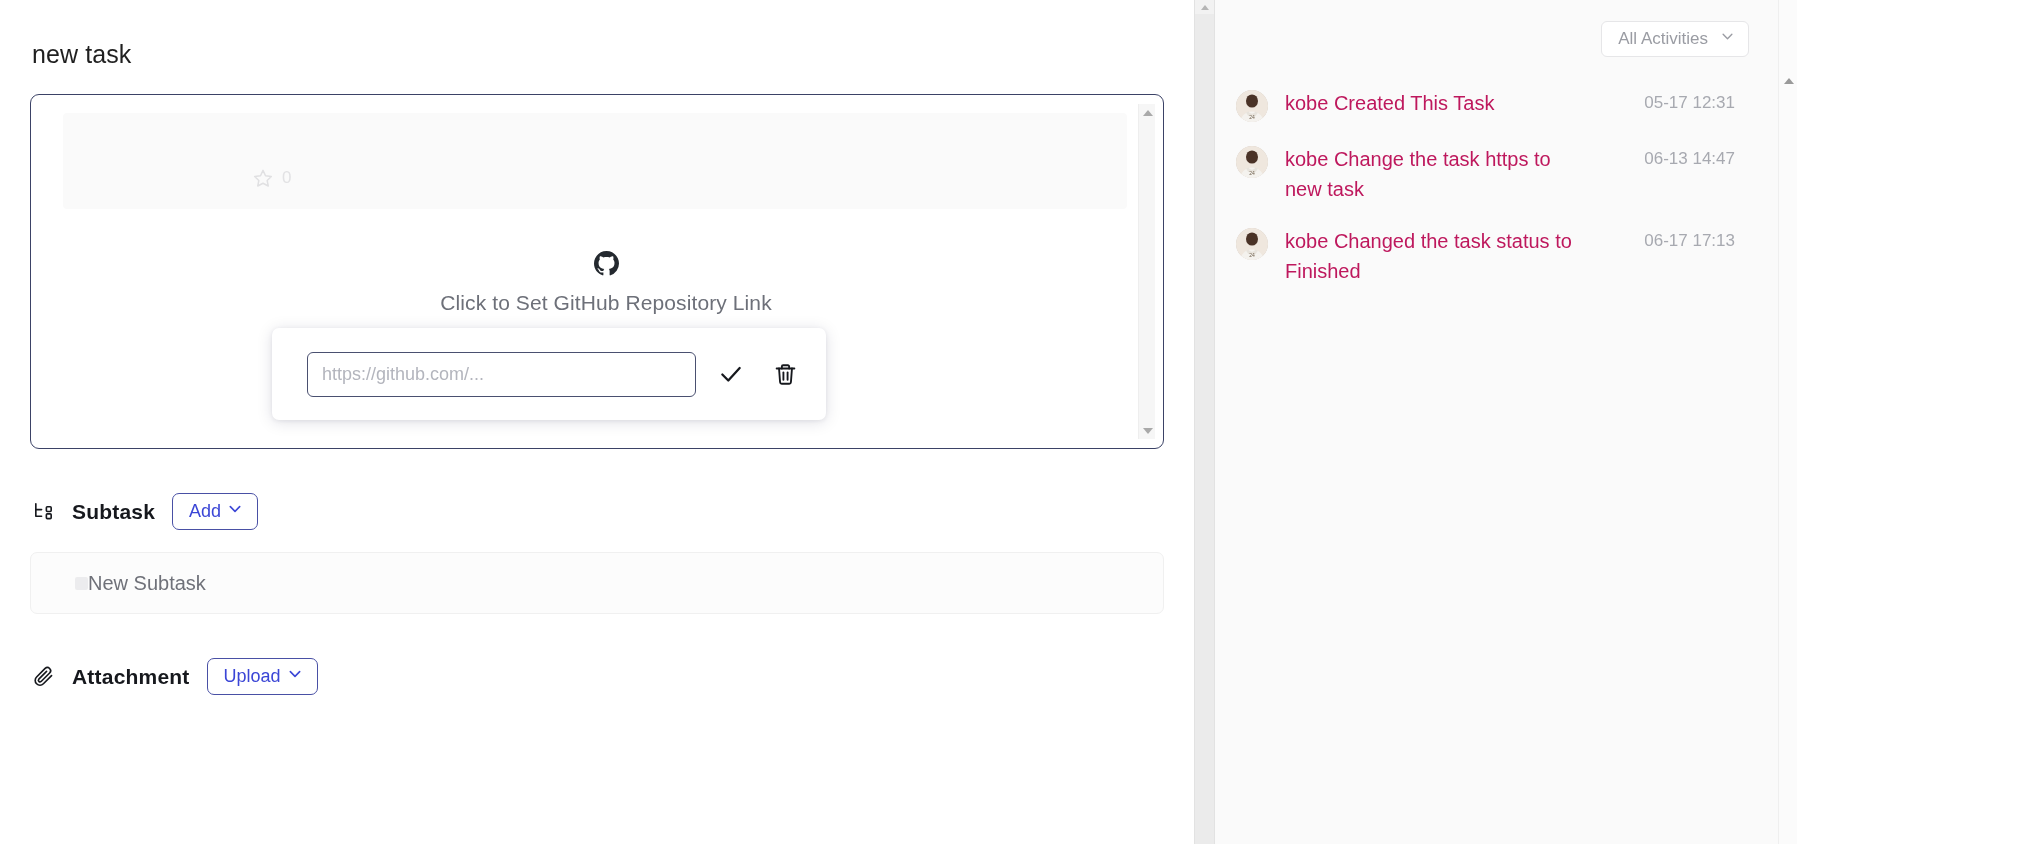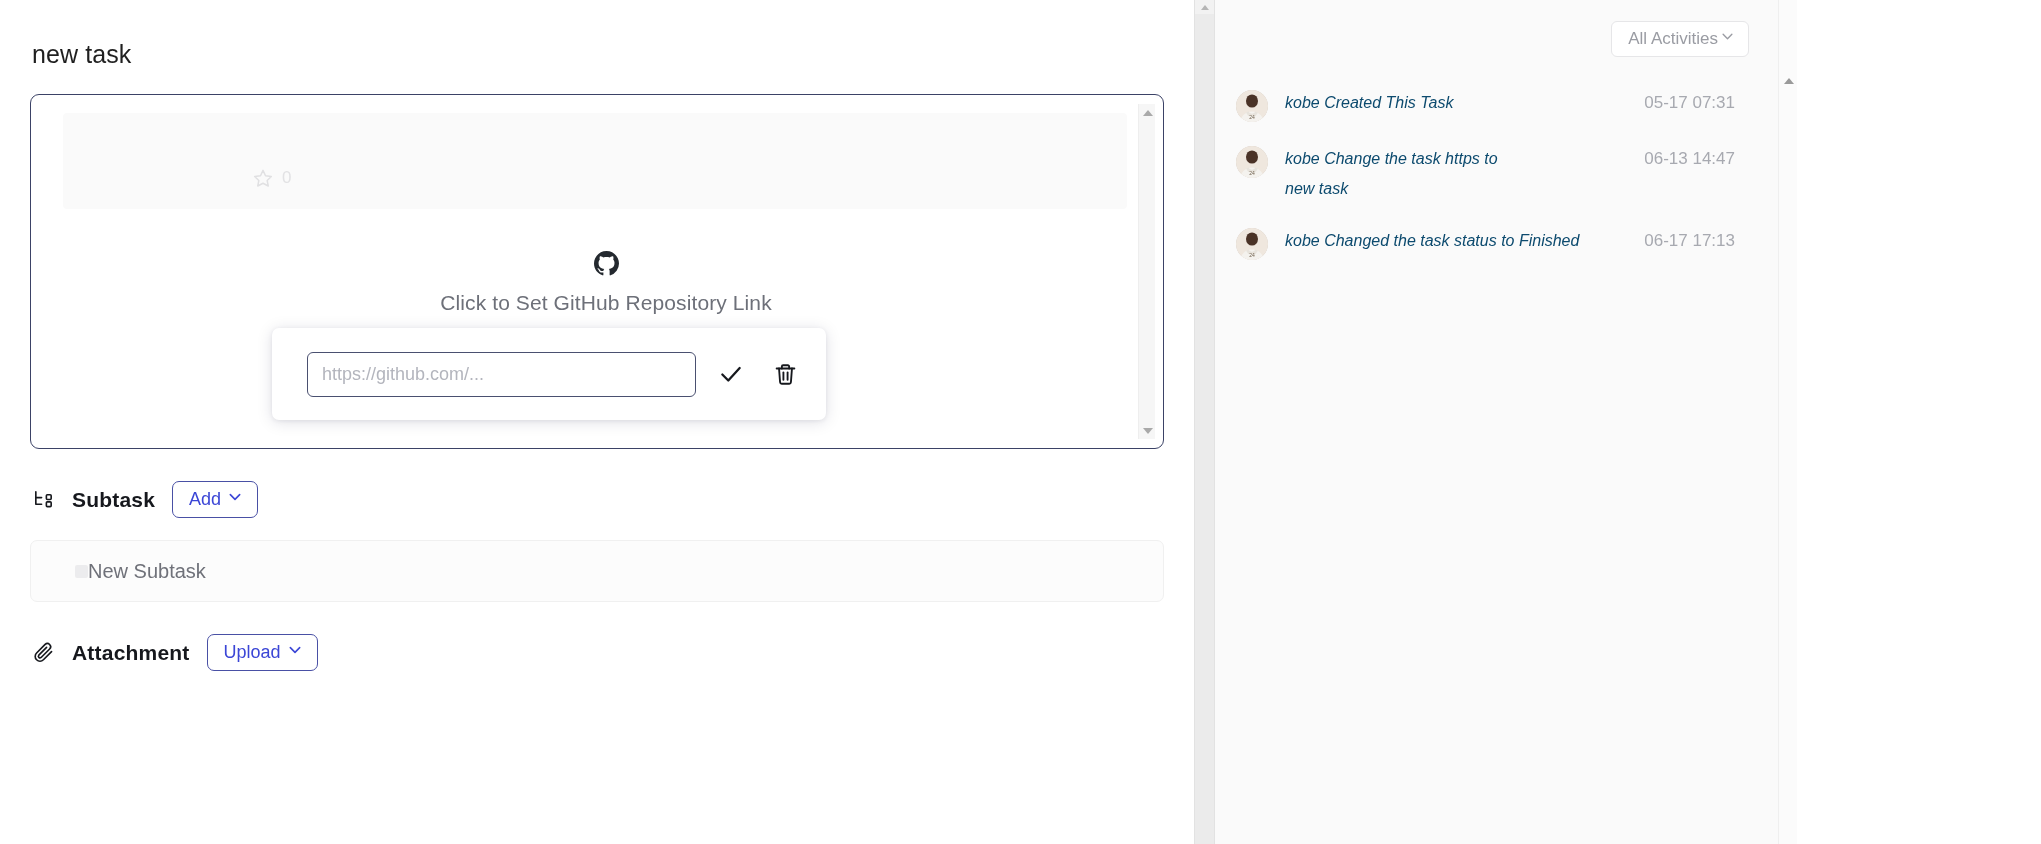--- a/index.html
+++ b/index.html
@@ -125,21 +125,21 @@
   }
   .tri-down {
     width: 0; height: 0;
     border-left: 5px solid transparent;
     border-right: 5px solid transparent;
     border-top: 6px solid #a9a9a9;
   }
 
   
   .section {
-    margin-top: 32px;
+    margin-top: 44px;
     display: flex; align-items: center; gap: 17px;
     padding-left: 2px;
   }
   .section-icon svg { display: block; width: 23px; height: 23px; }
   .section-title {
     font-size: 21px; font-weight: bold; color: #16181d;
     letter-spacing: .2px;
   }
   .pill-btn {
     display: inline-flex; align-items: center; gap: 6px;
@@ -196,21 +196,21 @@
     flex: 1; height: 844px;
     background: #fafafa;
     position: relative;
     padding: 0 26px 0 0;
   }
   .activities-filter-row {
     display: flex; justify-content: flex-end;
     padding-top: 21px; padding-right: 22px;
   }
   .filter-select {
-    display: inline-flex; align-items: center; gap: 2px;
+    display: inline-flex; align-items: center; gap: 12px;
     background: #ffffff;
     border: 1px solid #e6e6e8;
     border-radius: 6px;
     padding: 7px 13px 7px 16px;
     font-size: 17px;
     color: #9a9ca3;
     cursor: pointer;
   }
   .activity-list { margin-top: 20px; padding-left: 21px; }
   .activity-row {
@@ -222,25 +222,24 @@
     width: 32px; height: 32px; border-radius: 50%;
     flex: none; margin-top: 2px;
     overflow: hidden;
     background: #d9cfc6;
     position: relative;
   }
   .avatar svg { display: block; }
   .activity-text {
     flex: 1;
     padding-left: 17px;
-    font-size: 16px;
+    font-size: 20px;
     line-height: 30px;
-    color: #0c4a6e;
+    color: #be185d;
     padding-right: 20px;
-    font-style: italic;
   }
   .activity-time {
     font-size: 17px;
     color: #a7a9b0;
     white-space: nowrap;
     margin-top: 5px;
     padding-right: 36px;
   }
 
   
@@ -390,21 +389,21 @@
         <span class="avatar">
           <svg width="32" height="32" viewBox="0 0 32 32">
             <circle cx="16" cy="16" r="16" fill="#efe7de"></circle>
             <ellipse cx="16" cy="11" rx="6" ry="6.6" fill="#4a3226"></ellipse>
             <path d="M4 32c1.4-7 6.3-10.5 12-10.5S26.6 25 28 32z" fill="#f4f2ee"></path>
             <path d="M12.5 21.6c1 1.4 2.1 2.1 3.5 2.1s2.5-.7 3.5-2.1l2.4 1.1-2.3 3.2h-7.2l-2.3-3.2z" fill="#e7e3dc"></path>
             <text x="16" y="29.4" font-size="5" fill="#6d5e4a" text-anchor="middle" font-family="'Liberation Sans', sans-serif">24</text>
           </svg>
         </span>
         <span class="activity-text">kobe Created This Task</span>
-        <span class="activity-time">05-17 07:31</span>
+        <span class="activity-time">05-17 12:31</span>
       </div>
 
       <div class="activity-row">
         <span class="avatar">
           <svg width="32" height="32" viewBox="0 0 32 32">
             <circle cx="16" cy="16" r="16" fill="#efe7de"></circle>
             <ellipse cx="16" cy="11" rx="6" ry="6.6" fill="#4a3226"></ellipse>
             <path d="M4 32c1.4-7 6.3-10.5 12-10.5S26.6 25 28 32z" fill="#f4f2ee"></path>
             <path d="M12.5 21.6c1 1.4 2.1 2.1 3.5 2.1s2.5-.7 3.5-2.1l2.4 1.1-2.3 3.2h-7.2l-2.3-3.2z" fill="#e7e3dc"></path>
             <text x="16" y="29.4" font-size="5" fill="#6d5e4a" text-anchor="middle" font-family="'Liberation Sans', sans-serif">24</text>

